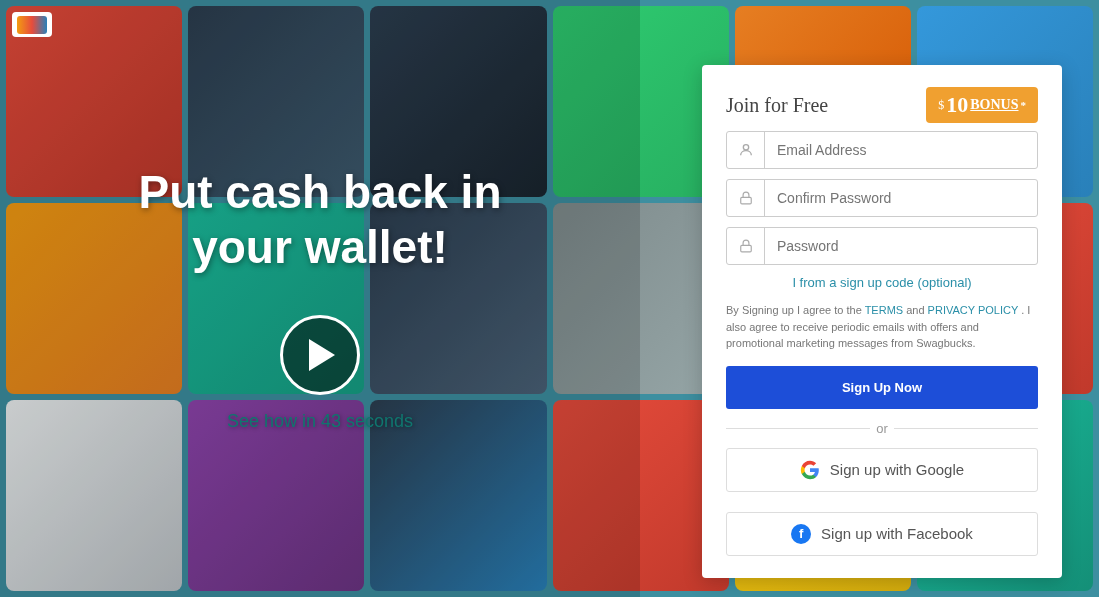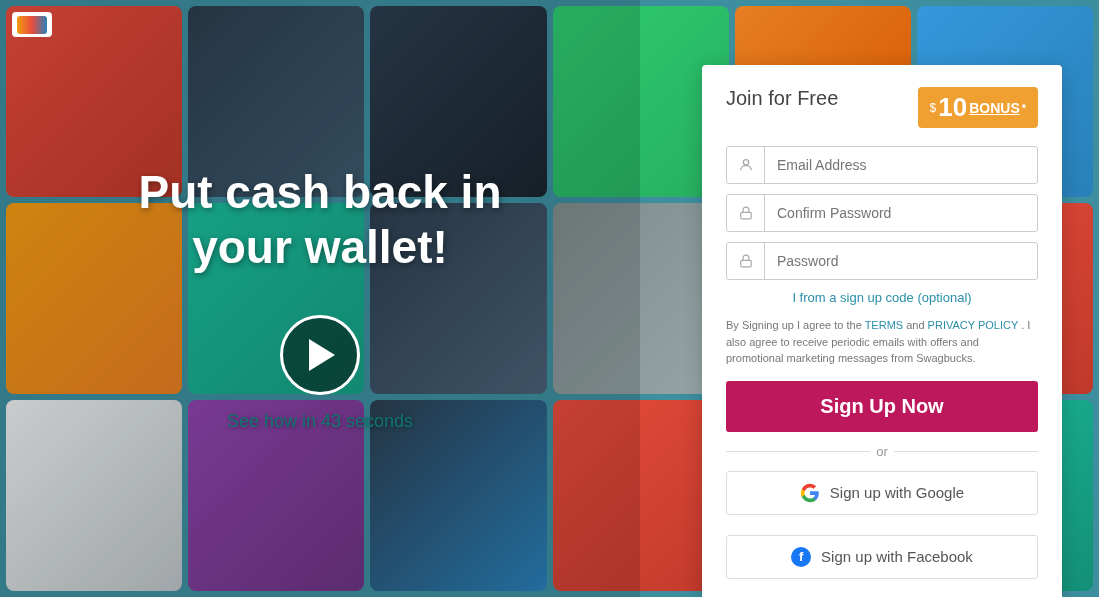--- a/index.html
+++ b/index.html
@@ -111,22 +111,24 @@
       top: 65px;
       width: 360px;
       background: #fff;
       border-radius: 4px;
       padding: 22px 24px 22px 24px;
       box-shadow: 0 4px 20px rgba(0,0,0,0.2);
     }
 
     .panel-header {
       display: flex;
+      align-items: center;
       justify-content: space-between;
-      margin-bottom: 18px;
+      margin-bottom: 8px;
+      font-family: Liberation Serif, serif;
     }
 
     .join-title {
       font-size: 20px;
       color: #444;
       font-weight: normal;
     }
 
     .bonus-badge {
       background: #f0a030;
@@ -139,21 +141,21 @@
       align-items: center;
       gap: 2px;
     }
 
     .bonus-dollar {
       font-size: 12px;
       font-weight: normal;
     }
 
     .bonus-amount {
-      font-size: 26px;
+      font-size: 22px;
       font-weight: bold;
     }
 
     .bonus-word {
       font-size: 14px;
       font-weight: bold;
       text-decoration: underline;
     }
 
     .bonus-star {
@@ -210,25 +212,25 @@
 
     .terms-text a {
       color: #2a8fa8;
       text-decoration: none;
     }
 
     .signup-btn {
       display: block;
       width: 100%;
       padding: 14px;
-      background: #be185d;
+      background: #1d4ed8;
       color: #fff;
       border: none;
       border-radius: 3px;
-      font-size: 20px;
+      font-size: 13px;
       font-weight: bold;
       cursor: pointer;
       text-align: center;
       margin-bottom: 12px;
     }
 
     .or-divider {
       display: flex;
       align-items: center;
       gap: 6px;

